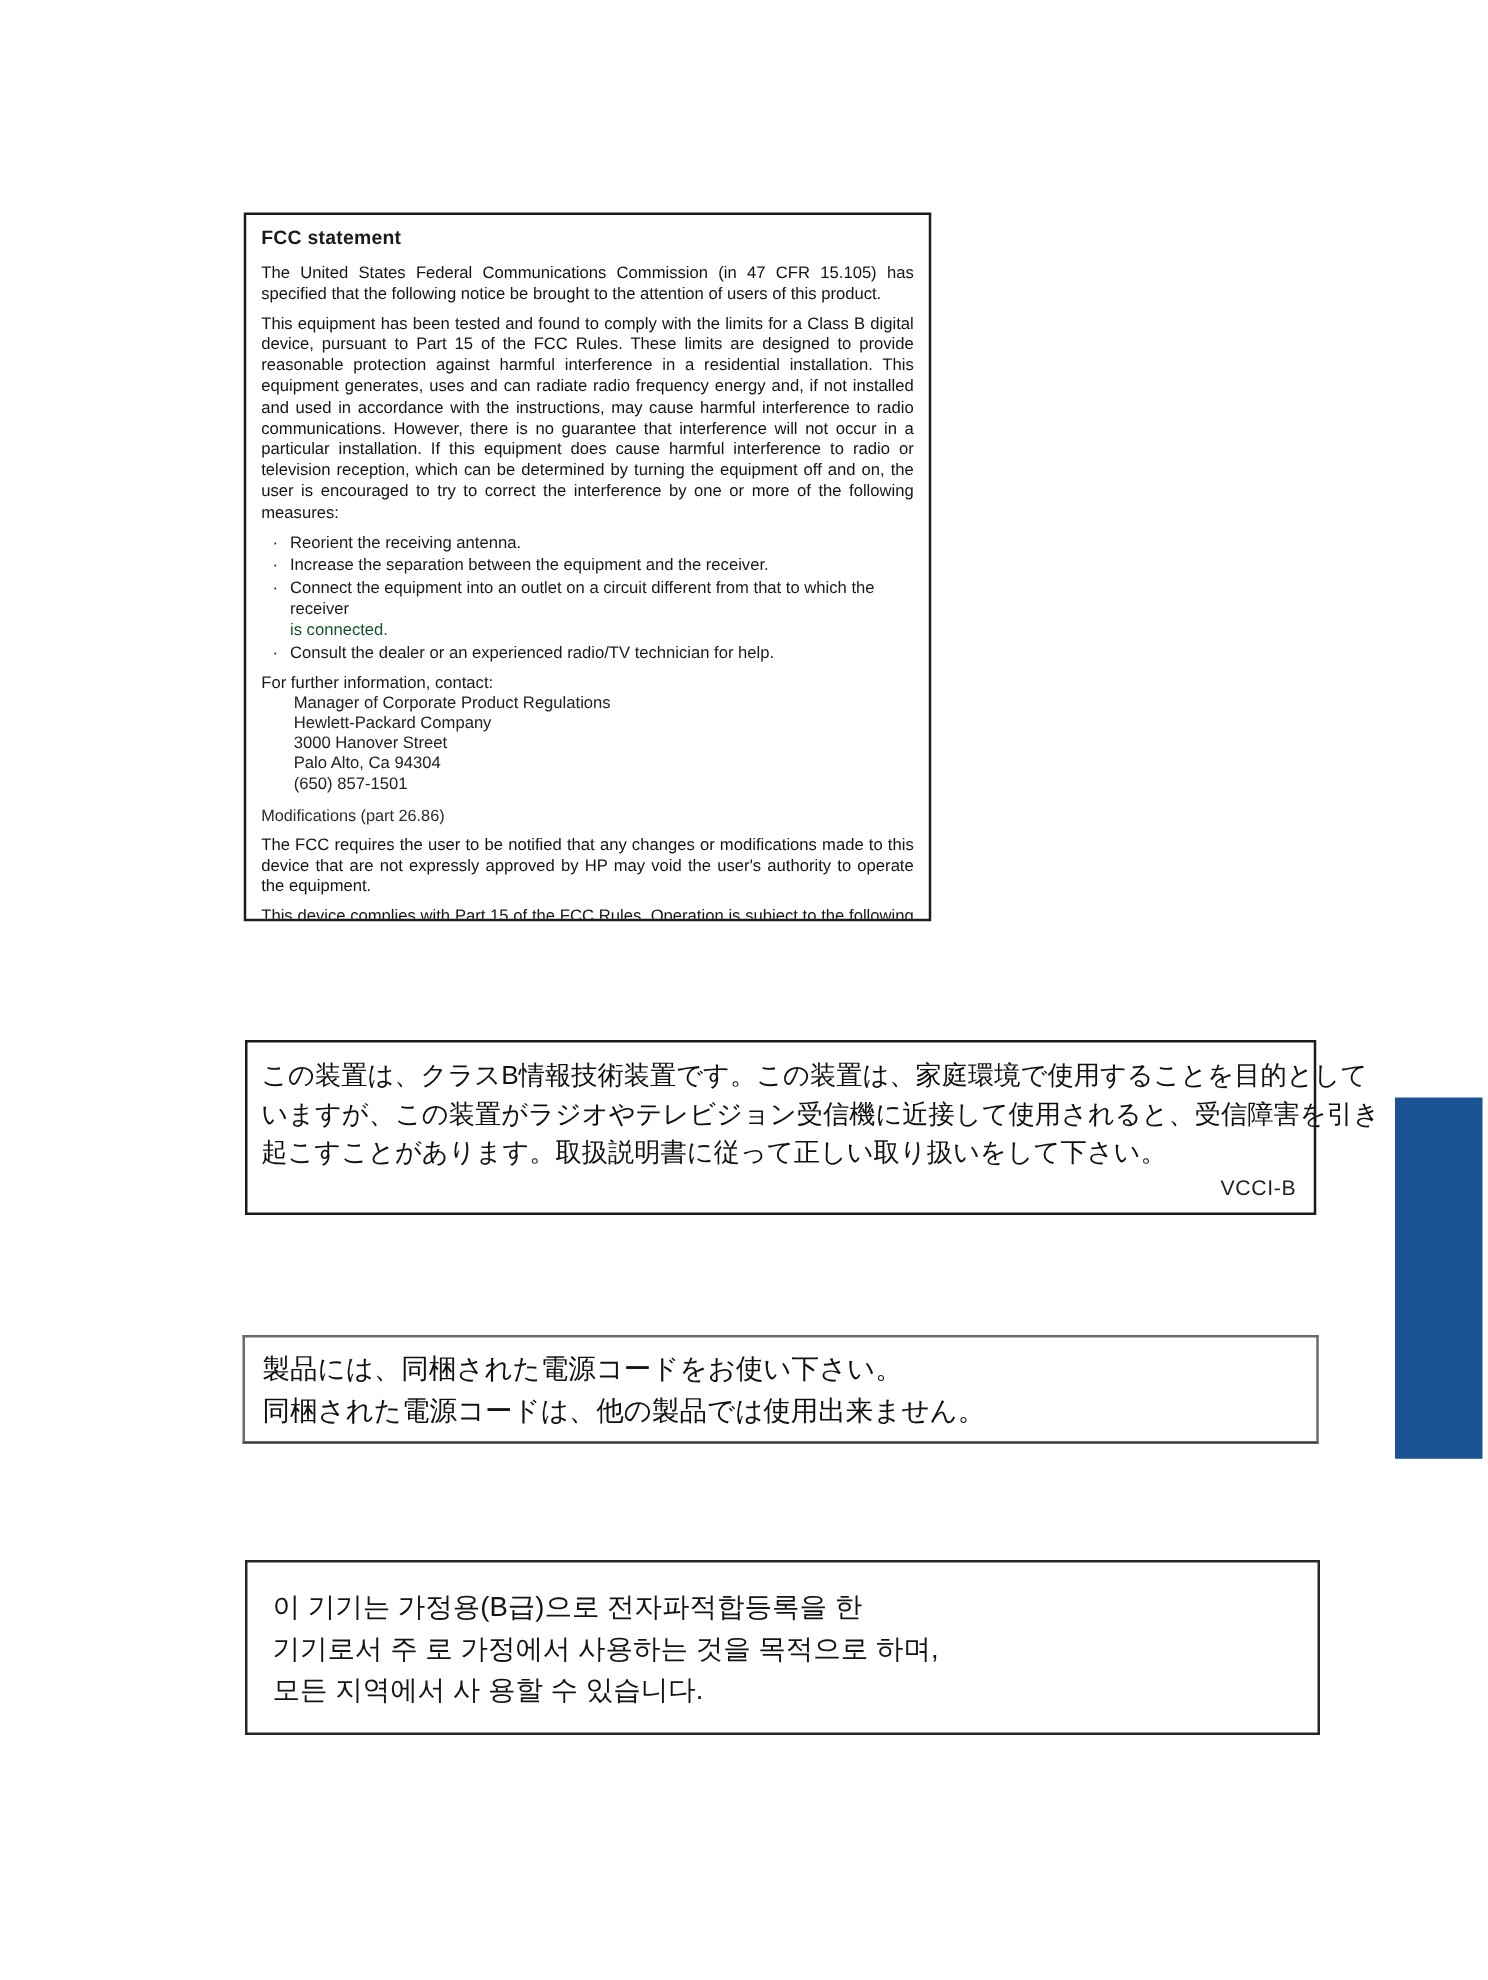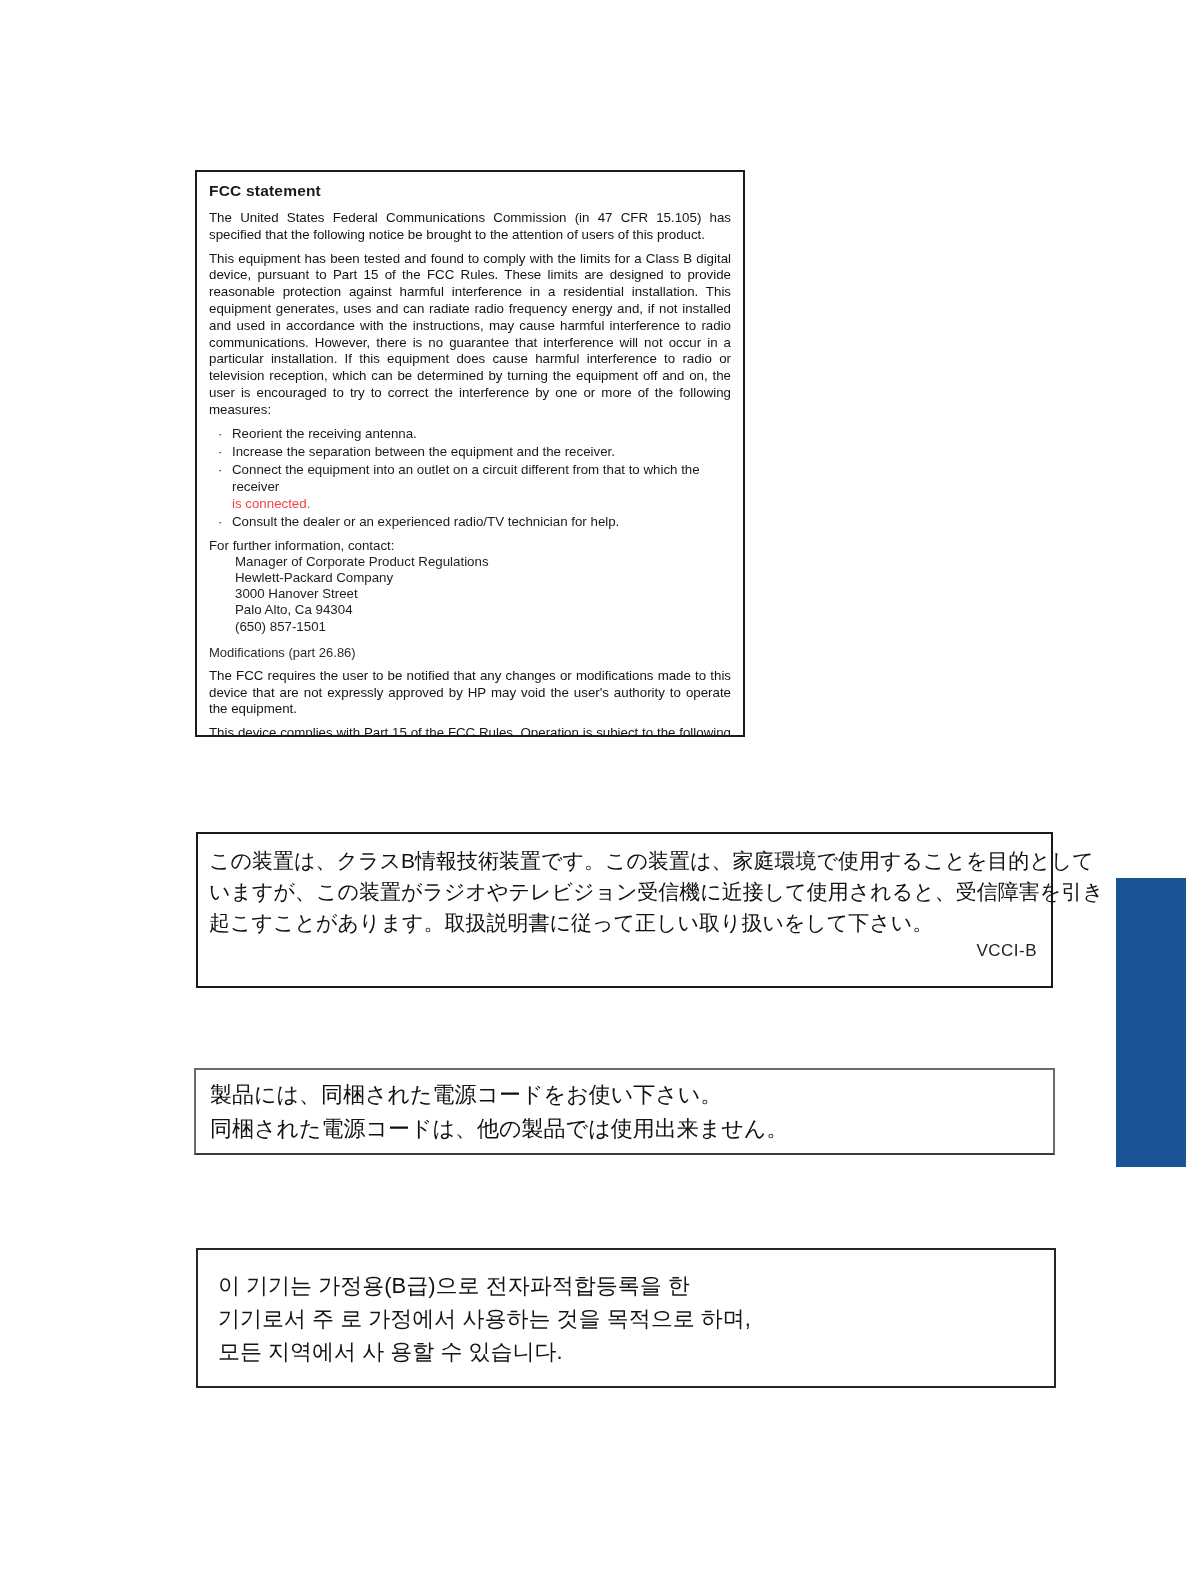--- a/index.html
+++ b/index.html
@@ -42,41 +42,41 @@
     line-height: 16.8px;
     margin: 1.5px 0;
   }
   .bullet-glyph {
     width: 14px;
     margin-left: 9px;
     flex: 0 0 auto;
     color: #141414;
   }
   .bullet-body { flex: 1 1 auto; text-align: left; }
-  .faded-line { color: #ef4444; }
+  .faded-line { color: #14532d; }
   .contact-block { margin-bottom: 9px; }
   .contact-intro { font-size: 13.3px; line-height: 17px; }
   .contact-line {
     font-size: 13.3px;
     line-height: 16.2px;
     margin-left: 26px;
     color: #222;
   }
   .mods-heading {
     font-size: 13px;
     line-height: 17px;
     color: #2b2b2b;
     margin-bottom: 7px;
   }
 
   
   .vcci-box {
     position: absolute;
     left: 196px; top: 832px;
-    width: 857px; height: 156px;
+    width: 857px; height: 140px;
     border: 2px solid #1a1a1a;
     padding: 11px 12px 6px 11px;
     background: #ffffff;
   }
   .cjk-line {
     font-size: 21px;
     line-height: 31px;
     white-space: nowrap;
     color: #111;
     font-weight: 500;

